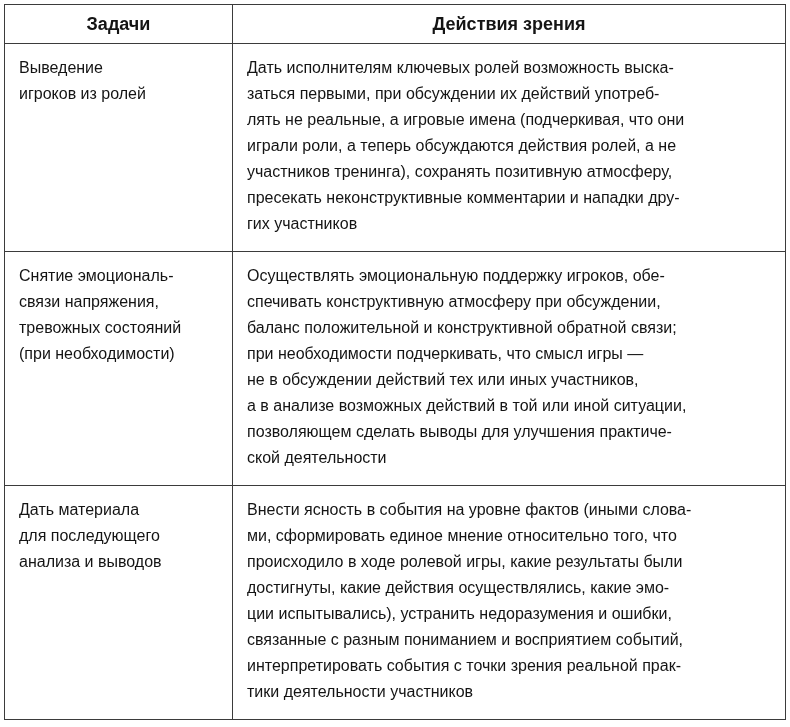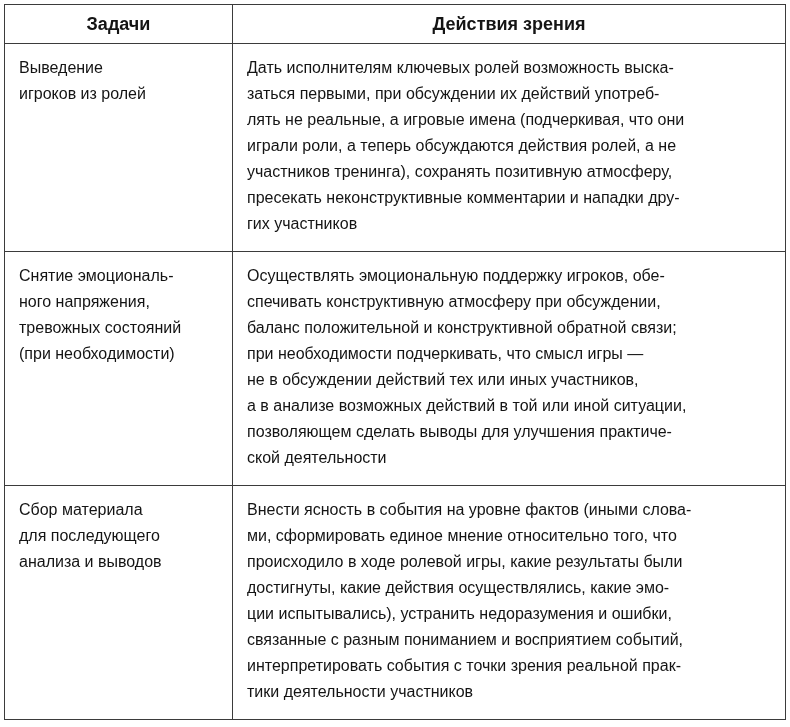--- a/index.html
+++ b/index.html
@@ -71,34 +71,34 @@
         <td class="actions-cell">Дать исполнителям ключевых ролей возможность выска-
 заться первыми, при обсуждении их действий употреб-
 лять не реальные, а игровые имена (подчеркивая, что они
 играли роли, а теперь обсуждаются действия ролей, а не
 участников тренинга), сохранять позитивную атмосферу,
 пресекать неконструктивные комментарии и нападки дру-
 гих участников</td>
       </tr>
       <tr>
         <td class="task-cell">Снятие эмоциональ-
-ного напряжения,
+связи напряжения,
 тревожных состояний
 (при необходимости)</td>
         <td class="actions-cell">Осуществлять эмоциональную поддержку игроков, обе-
 спечивать конструктивную атмосферу при обсуждении,
 баланс положительной и конструктивной обратной связи;
 при необходимости подчеркивать, что смысл игры —
 не в обсуждении действий тех или иных участников,
 а в анализе возможных действий в той или иной ситуации,
 позволяющем сделать выводы для улучшения практиче-
 ской деятельности</td>
       </tr>
       <tr>
-        <td class="task-cell">Сбор материала
+        <td class="task-cell">Дать материала
 для последующего
 анализа и выводов</td>
         <td class="actions-cell">Внести ясность в события на уровне фактов (иными слова-
 ми, сформировать единое мнение относительно того, что
 происходило в ходе ролевой игры, какие результаты были
 достигнуты, какие действия осуществлялись, какие эмо-
 ции испытывались), устранить недоразумения и ошибки,
 связанные с разным пониманием и восприятием событий,
 интерпретировать события с точки зрения реальной прак-
 тики деятельности участников</td>

